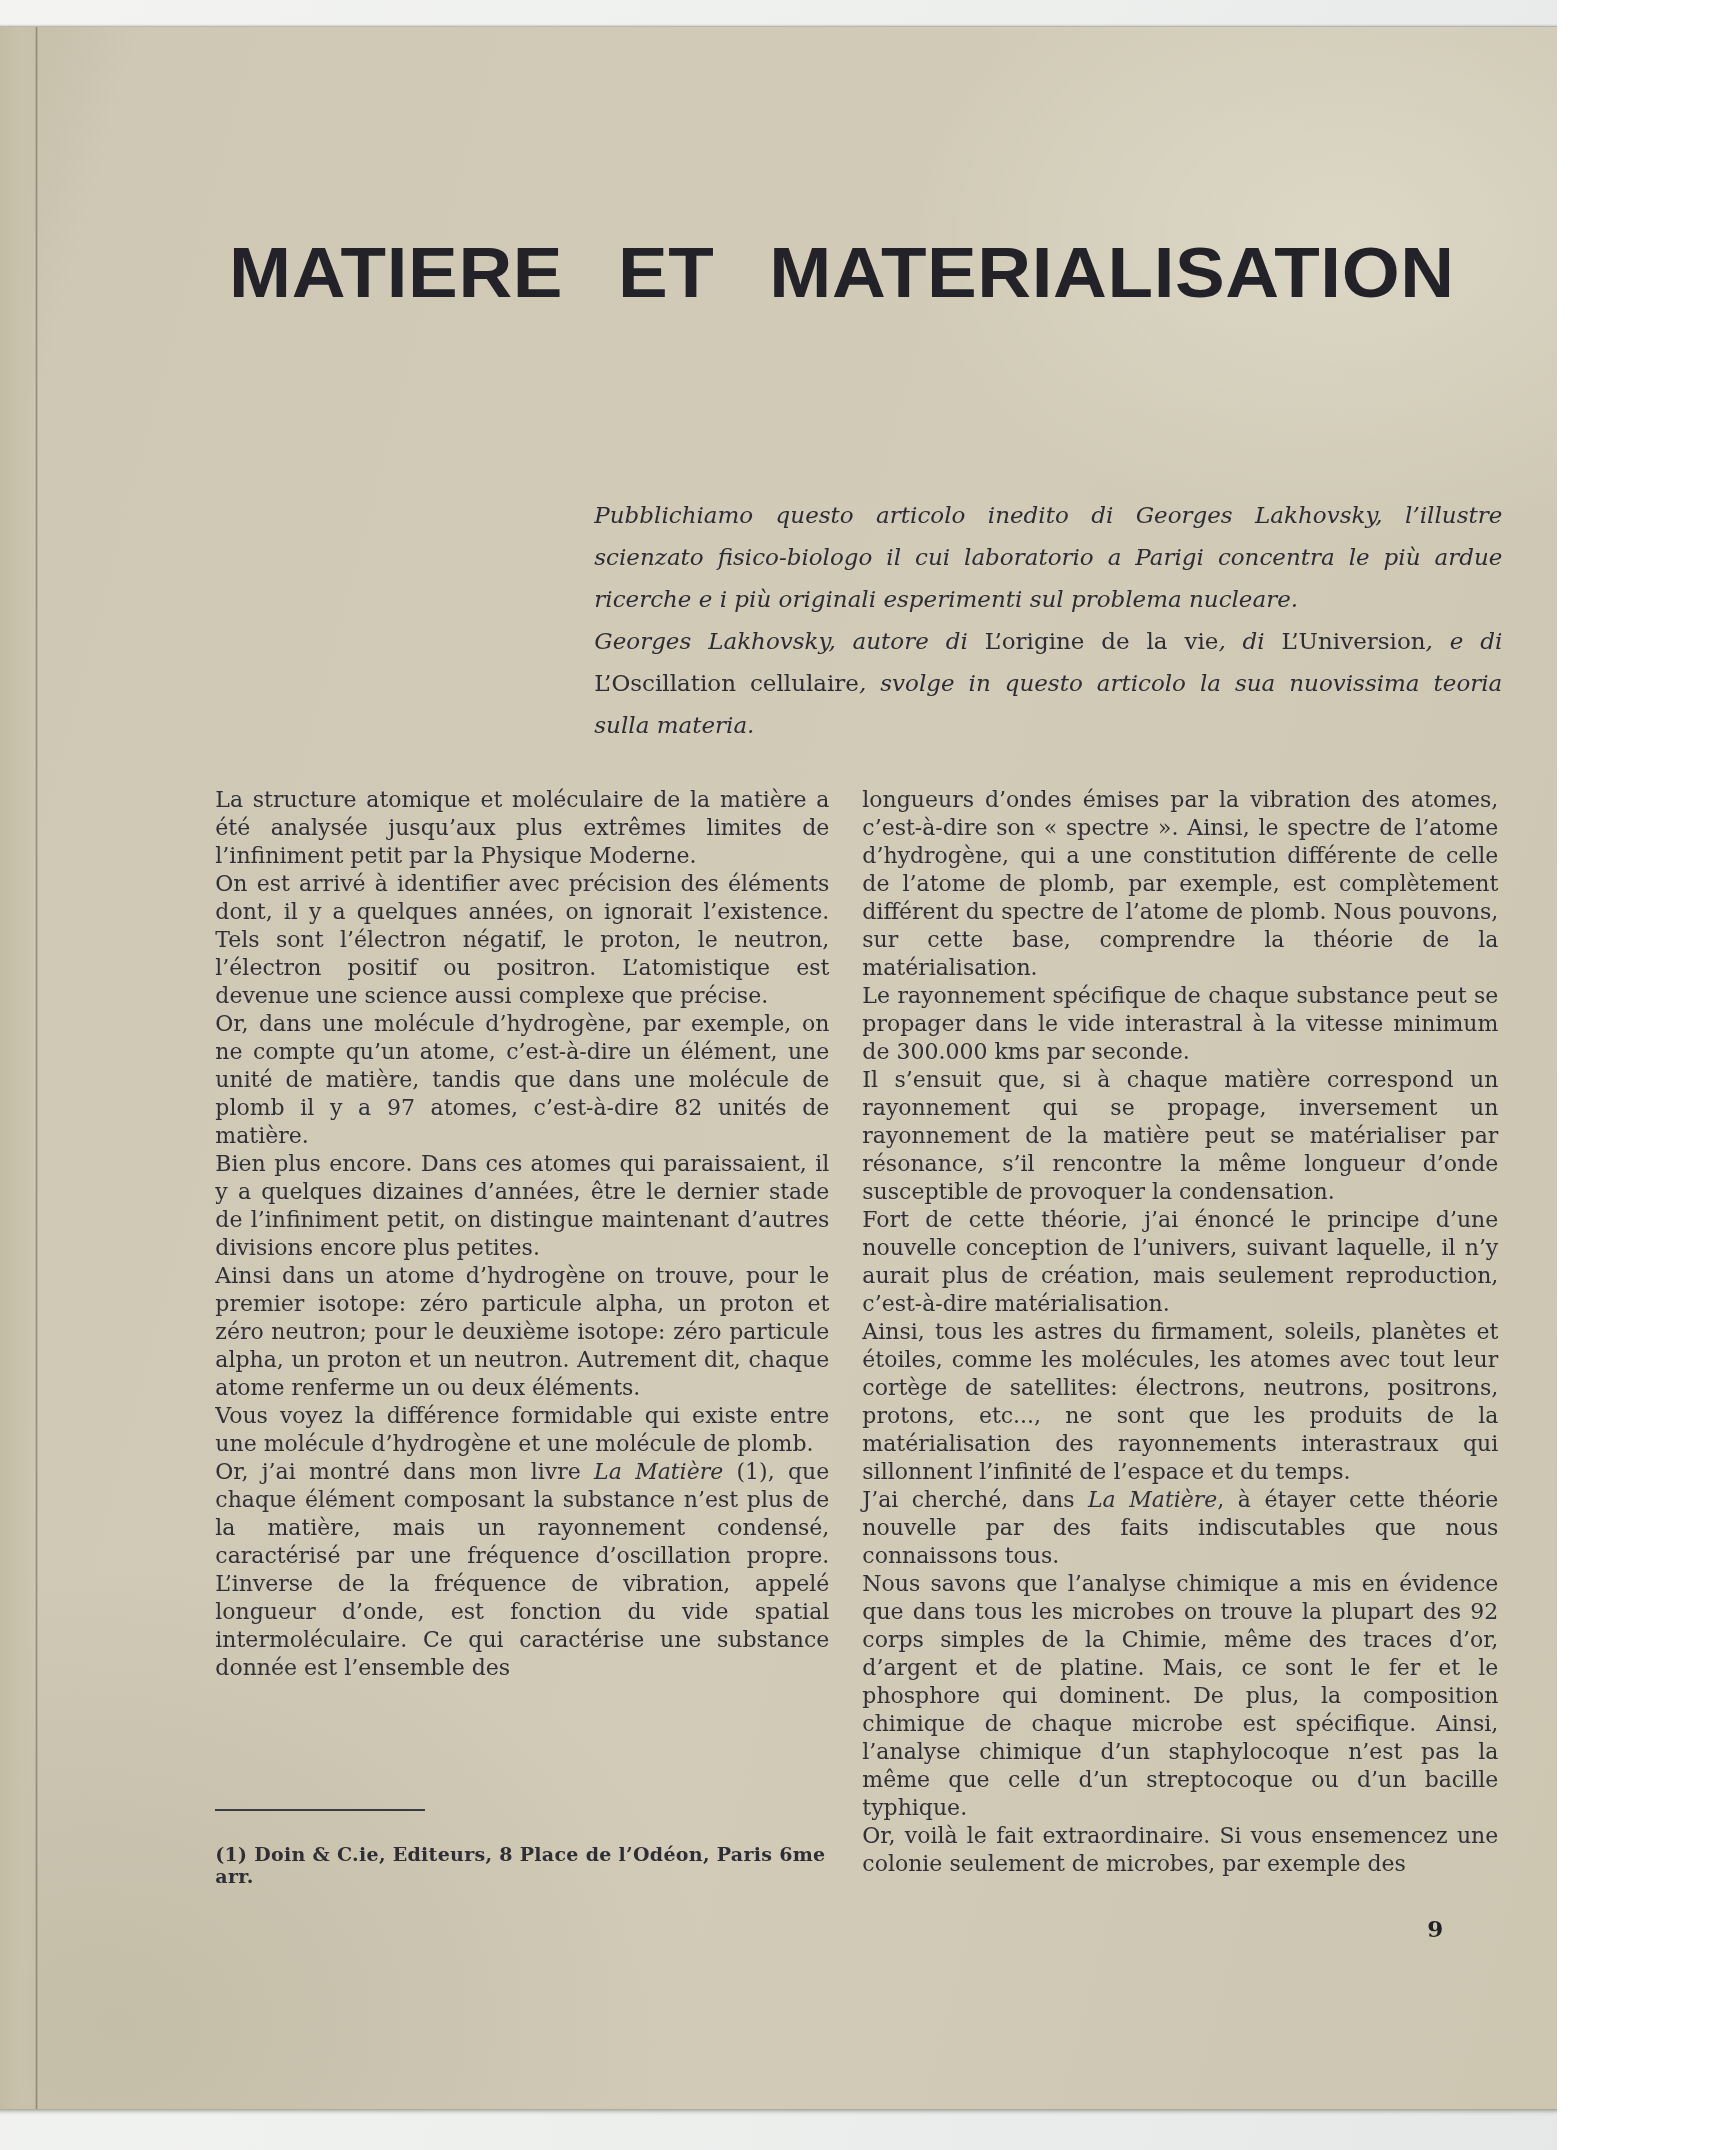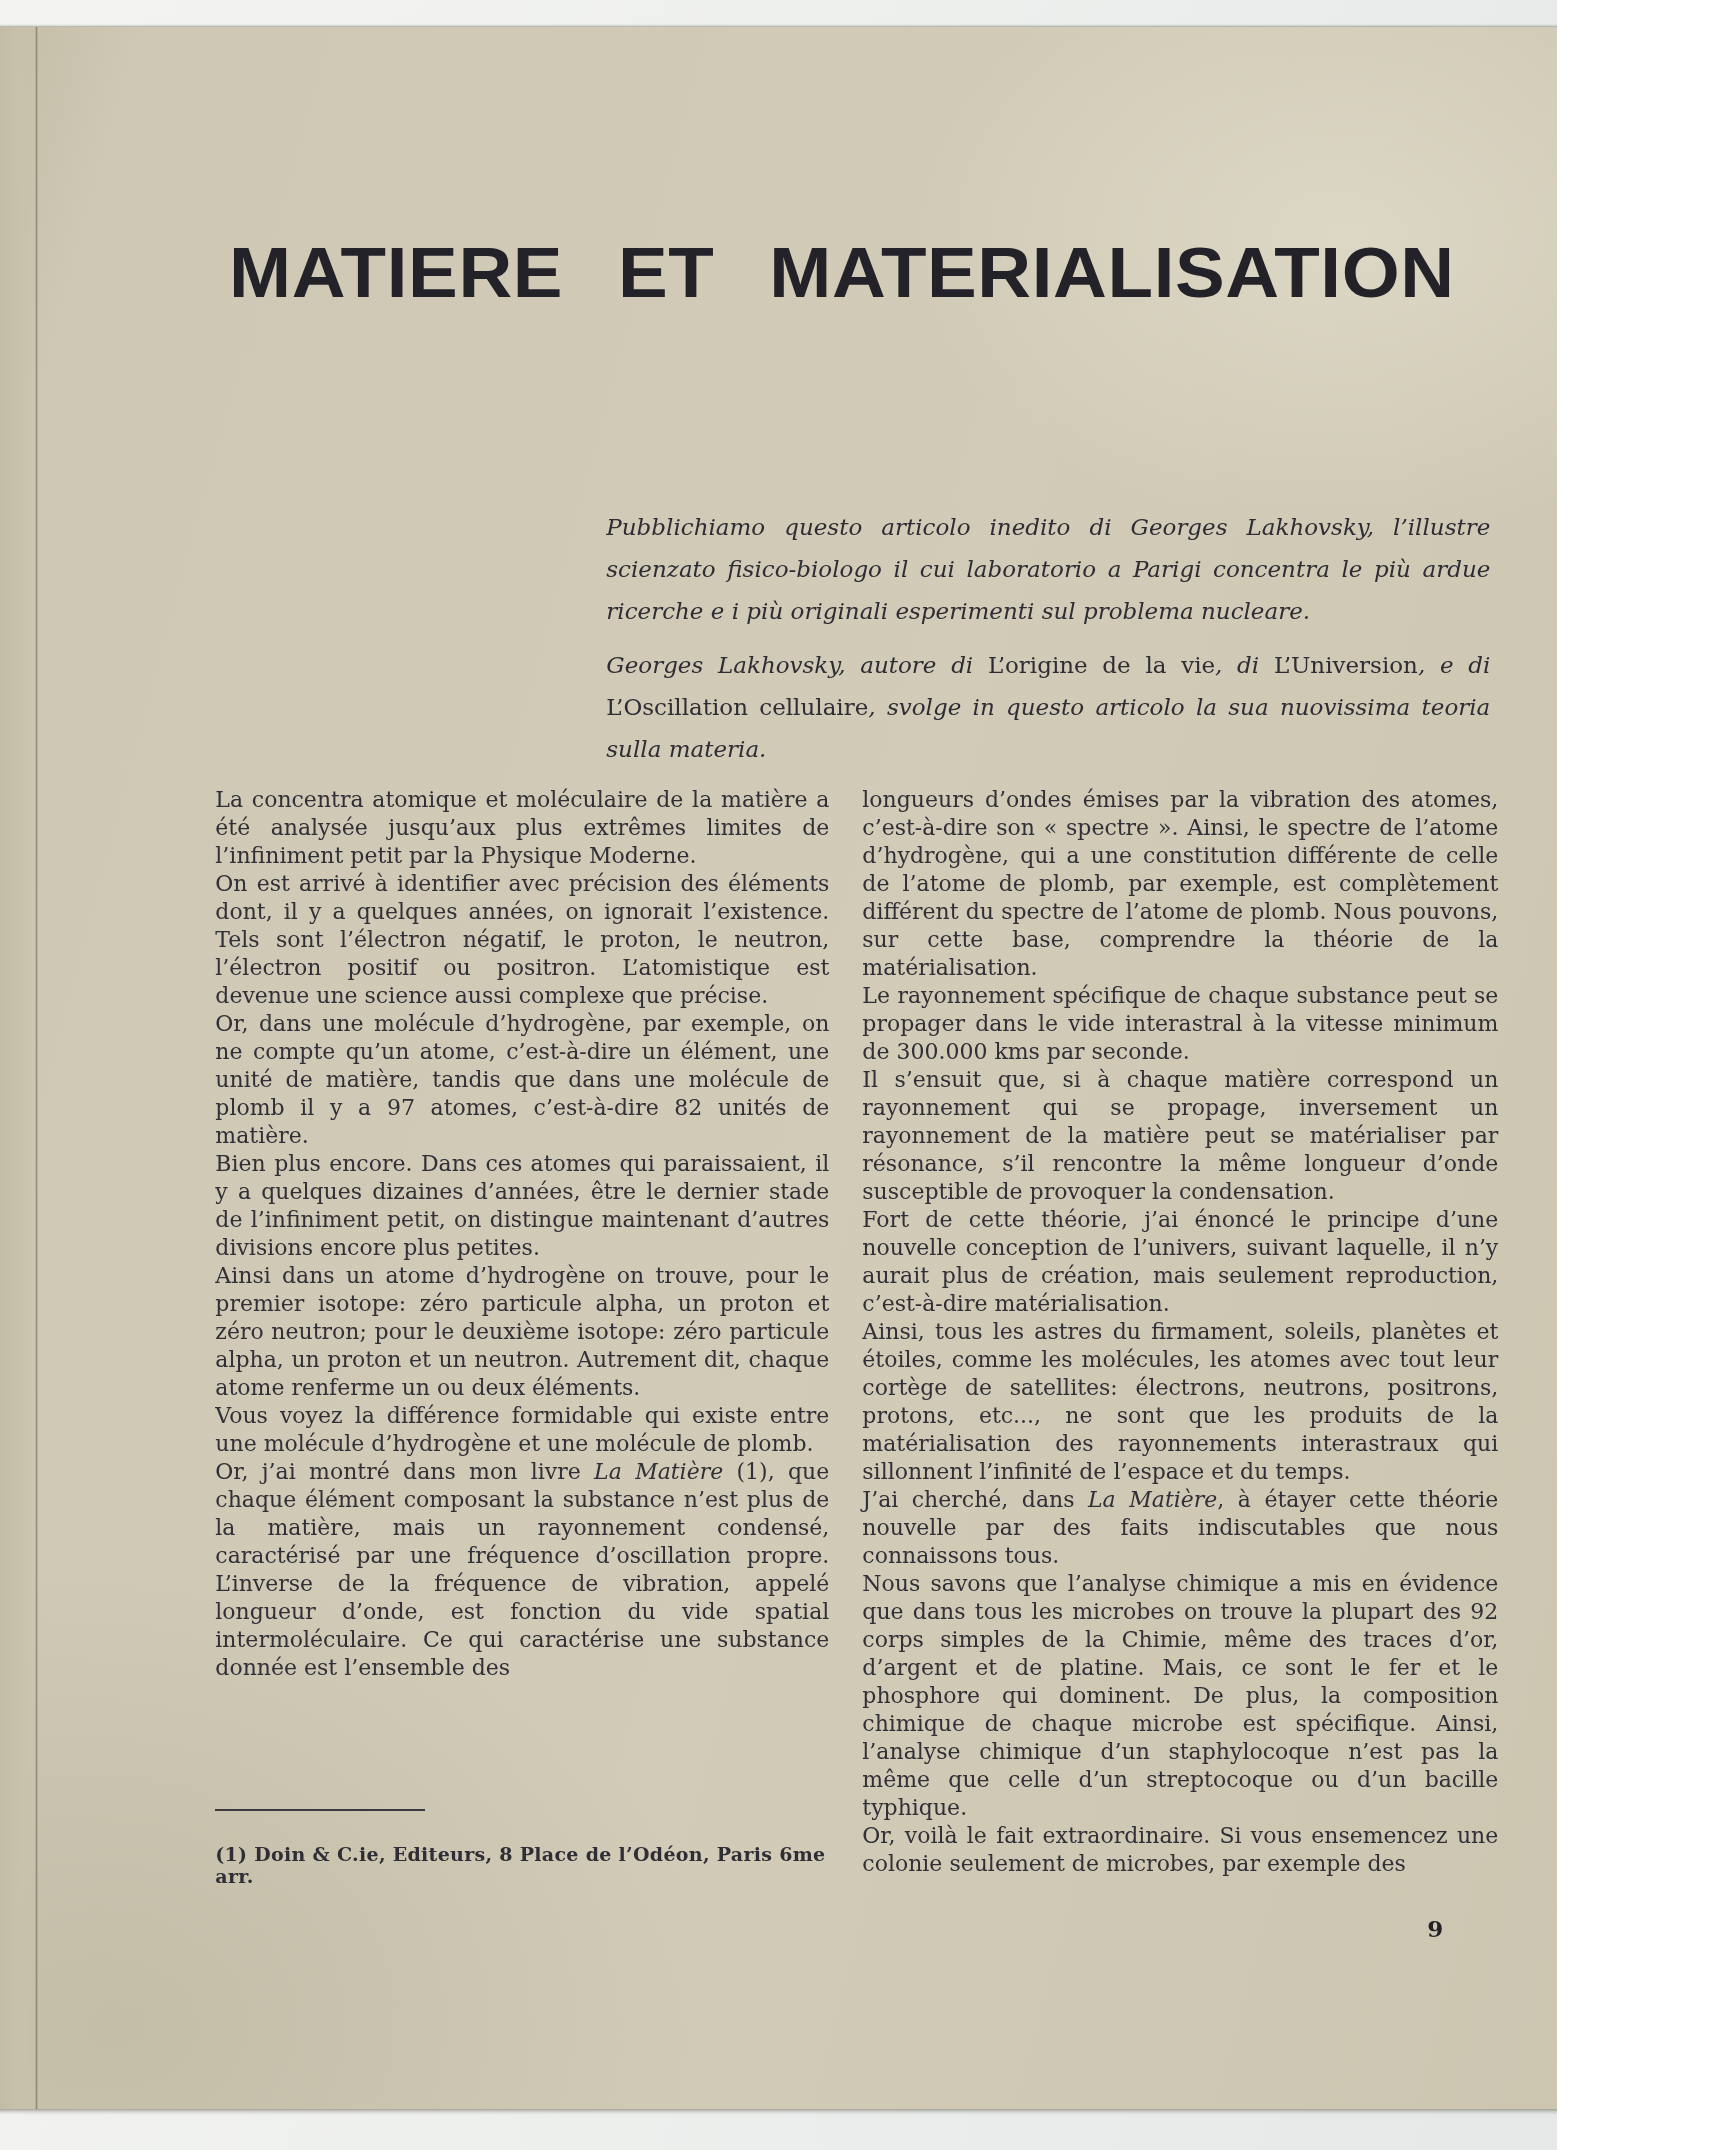--- a/index.html
+++ b/index.html
@@ -35,21 +35,21 @@
     font-family: "Liberation Sans", sans-serif;
     font-weight: 700; font-size: 70px; line-height: 74px;
     letter-spacing: 0.6px; word-spacing: 0.45em;
     color: #232228; transform-origin: left top;
   }
   .intro {
     position: absolute; left: 608px; top: 467px; width: 908px;
     font-size: 23px; line-height: 42px; color: #2e2c34;
     text-align: justify;
   }
-  .intro p { margin: 12px; }
+  .intro p { margin: 0; }
   .col {
     position: absolute; top: 759px;
     font-size: 22px; line-height: 28px; color: #312f37;
     text-align: justify; hyphens: auto; -webkit-hyphens: auto;
   }
   .col-left  { left: 229px;  width: 614px; }
   .col-right { left: 876px; width: 636px; }
   .col p { margin: 0; }
   .it { font-style: italic; }
   .rm { font-style: normal; }
@@ -75,21 +75,21 @@
     <div class="crease"></div>
 
     <h1 class="title" style="transform: scaleX(1.0641);">MATIERE ET MATERIALISATION</h1>
 
     <div class="intro" id="intro">
         <p><span class="it">Pubblichiamo questo articolo inedito di Georges Lakhovsky, l’illustre scienzato fisico-biologo il cui laboratorio a Parigi concentra le più ardue ricerche e i più originali esperimenti sul problema nucleare.</span></p>
         <p><span class="it">Georges Lakhovsky, autore di </span><span class="rm">L’origine de la vie</span><span class="it">, di </span><span class="rm">L’Universion</span><span class="it">, e di </span><span class="rm">L’Oscillation cellulaire</span><span class="it">, svolge in questo articolo la sua nuovissima teoria sulla materia.</span></p>
       </div>
 
     <div class="col col-left" id="col-left">
-        <p><span class="rm">La concentra atomique et moléculaire de la matière a été analysée jusqu’aux plus extrêmes limites de l’infiniment petit par la Physique Moderne.</span></p>
+        <p><span class="rm">La structure atomique et moléculaire de la matière a été analysée jusqu’aux plus extrêmes limites de l’infiniment petit par la Physique Moderne.</span></p>
         <p><span class="rm">On est arrivé à identifier avec précision des éléments dont, il y a quelques années, on ignorait l’existence. Tels sont l’électron négatif, le proton, le neutron, l’électron positif ou positron. L’atomistique est devenue une science aussi complexe que précise.</span></p>
         <p><span class="rm">Or, dans une molécule d’hydrogène, par exemple, on ne compte qu’un atome, c’est-à-dire un élément, une unité de matière, tandis que dans une molécule de plomb il y a 97 atomes, c’est-à-dire 82 unités de matière.</span></p>
         <p><span class="rm">Bien plus encore. Dans ces atomes qui paraissaient, il y a quelques dizaines d’années, être le dernier stade de l’infiniment petit, on distingue maintenant d’autres divisions encore plus petites.</span></p>
         <p><span class="rm">Ainsi dans un atome d’hydrogène on trouve, pour le premier isotope: zéro particule alpha, un proton et zéro neutron; pour le deuxième isotope: zéro particule alpha, un proton et un neutron. Autrement dit, chaque atome renferme un ou deux éléments.</span></p>
         <p><span class="rm">Vous voyez la différence formidable qui existe entre une molécule d’hydrogène et une molécule de plomb.</span></p>
         <p><span class="rm">Or, j’ai montré dans mon livre </span><span class="it">La Matière</span><span class="rm"> (1), que chaque élément composant la substance n’est plus de la matière, mais un rayonnement condensé, caractérisé par une fréquence d’oscillation propre. L’inverse de la fréquence de vibration, appelé longueur d’onde, est fonction du vide spatial intermoléculaire. Ce qui caractérise une substance donnée est l’ensemble des</span></p>
       </div>
 
     <div class="col col-right" id="col-right">
         <p><span class="rm">longueurs d’ondes émises par la vibration des atomes, c’est-à-dire son « spectre ». Ainsi, le spectre de l’atome d’hydrogène, qui a une constitution différente de celle de l’atome de plomb, par exemple, est complètement différent du spectre de l’atome de plomb. Nous pouvons, sur cette base, comprendre la théorie de la matérialisation.</span></p>

